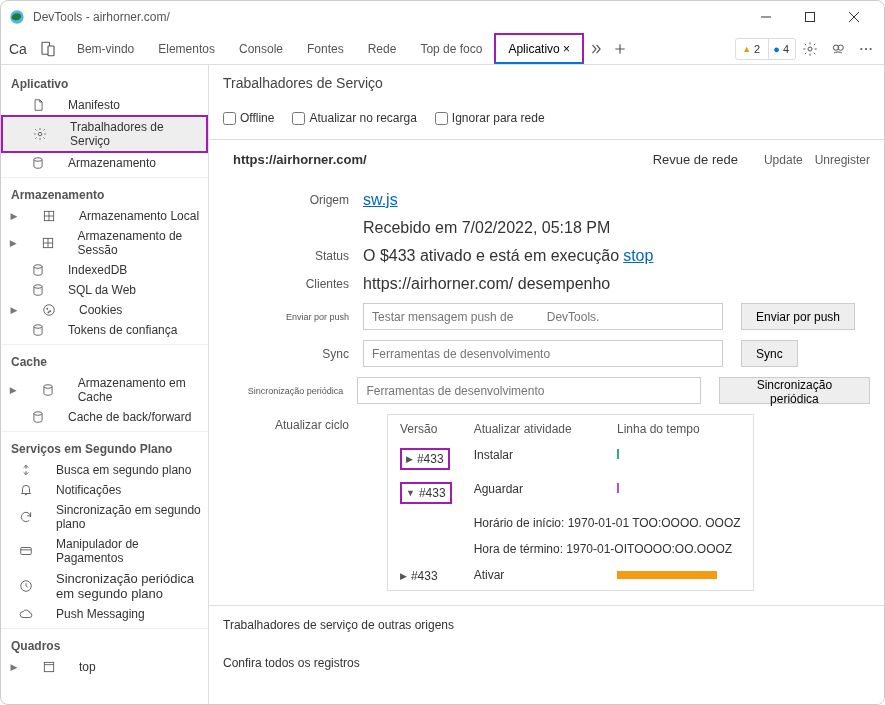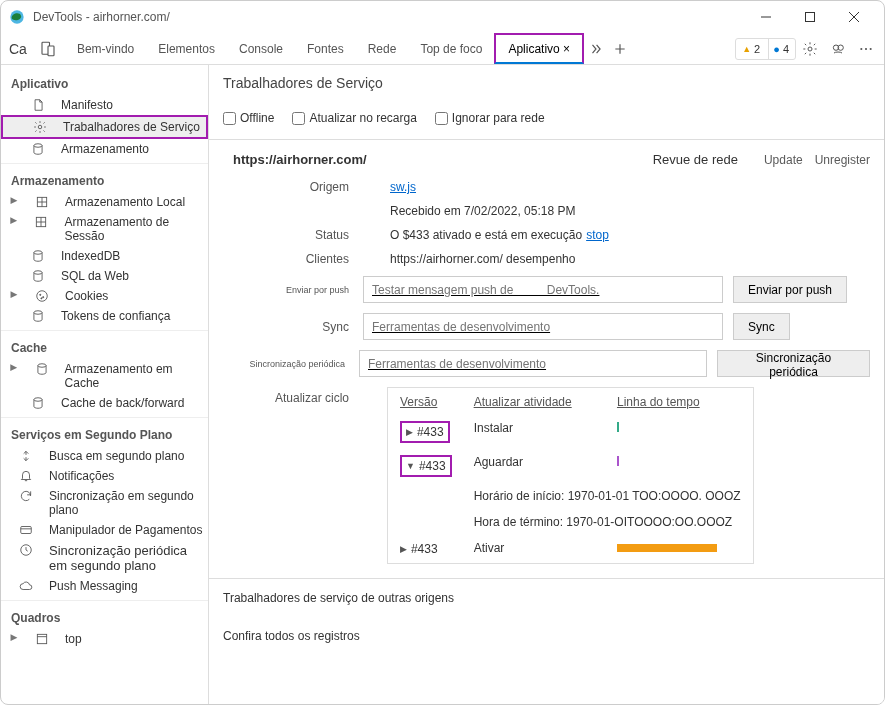--- a/index.html
+++ b/index.html
@@ -25,57 +25,57 @@
   .badge.warn::before { content:"▲"; color: #e8a100; font-size: 9px; }
   .badge.info::before { content:"●"; color:#0078d4; font-size:11px; }
   .badge + .badge { border-left: 1px solid #ddd; }
   .tool-icon { width:16px; height:16px; margin: 0 6px; display:flex; align-items:center; justify-content:center; }
   .red-box { border: 2px solid #a21caf; }
 
   
   .split { display: flex; height: calc(100% - 64px); }
   .sidebar { width: 208px; border-right: 1px solid #ddd; overflow-y: auto; padding-top: 6px; }
   .sh { font-size: 12px; color: #555; padding: 6px 10px 4px 10px; font-weight: 700; }
-  .srow { display: flex; padding: 3px 4px 3px 14px; gap: 16px; font-size: 12px; color: #333; cursor: default; }
+  .srow { display: flex; align-items: center; padding: 3px 4px 3px 14px; gap: 23px; font-size: 12px; color: #333; cursor: default; }
   .srow.lvl2 { padding-left: 30px; }
   .srow.lvl1 { padding-left: 18px; }
   .srow.haschev { padding-left: 8px; }
   .chev { width: 10px; text-align: center; color: #777; font-size: 9px; }
   .srow svg.ic { width: 14px; height: 14px; flex-shrink:0; }
   .srow.sel.red-box { background:#eee; }
   .sidebar hr { border: none; border-top: 1px solid #eee; margin: 4px 0; }
 
   
   .content { flex: 1; overflow-y: auto; background:#fff; }
   .chead { padding: 10px 14px 6px 14px; }
   .ctitle { font-size: 14px; color: #444; margin-bottom: 8px; }
   .checks { display: flex; gap: 18px; align-items:center; }
   .checks label { display:flex; align-items:center; gap:4px; font-size:12px; color:#333;margin-top:12px; }
   .checks input { margin:0; }
   .content hr.div { border:none; border-top:1px solid #ddd; margin: 8px 0; }
 
   .swpanel { padding: 4px 14px 14px 24px; }
-  .swtop { display:flex; align-items:center; margin-bottom: 13px; }
+  .swtop { display:flex; align-items:center; margin-bottom: 24px; }
   .swtop .origin { font-weight:600; font-size:13px; flex:1; }
   .swtop .nrev { font-size:13px; margin-right: 14px; }
   .swtop a { color: #5a5a5a; font-size:12px; margin-left: 12px; cursor:pointer; }
 
   .kvrow { display:flex; align-items:center; margin: 10px 0; }
   .kvrow .k { width: 130px; text-align:right; padding-right: 14px; font-size:12px; color:#555; }
   .kvrow .k.tiny { font-size: 9px; }
-  .kvrow .v { flex:1; font-size:12px; color:#333;margin-left:27px; }
+  .kvrow .v { flex:1; font-size:16px; color:#333; }
   .kvrow .v a { color:#0066cc; text-decoration: underline; }
-  .kvrow input.txt { width: 360px; height: 27px; border:1px solid #ccc; padding: 0 8px; font-size:12px; margin-right:10px; background:#fff;text-decoration:underline; }
+  .kvrow input.txt { width: 360px; height: 27px; border:1px solid #ccc; padding: 0 8px; font-size:12px; margin-right:18px; background:#fff; }
   .kvrow button.act { height:27px; padding: 0 14px; background:#eee; border:1px solid #ccc; font-size:12px; cursor:pointer; }
 
   .cycle { display:flex; align-items:flex-start;gap:24px; }
   .cycle .k { width:130px; text-align:right; padding-right:14px; font-size:12px; color:#555; padding-top:4px;}
   .ct { border:1px solid #ddd; }
   .ct th, .ct td { font-size:12px; color:#333; text-align:left; padding:5px 10px; vertical-align: top; font-weight:400; }
-  .ct th { color:#555;text-decoration:underline; }
+  .ct th { color:#555; }
   .verchip { display:inline-flex; align-items:center; gap:4px; }
   .verchip .tri { font-size:9px; color:#555; }
   .tl-bar { display:inline-block; width:100px; height:8px; }
   .tl-tick { display:inline-block; width:2px; height:10px; }
 
   .footer-row { padding: 12px 14px; font-size:12px; color:#333; border-top:1px solid #ddd; }
   .footer-row + .footer-row { border-top: none; }
 
   .link { color:#0066cc; text-decoration:underline; cursor:pointer; }
   .stoplink { color:#0066cc; text-decoration:underline; margin-left:4px;}

